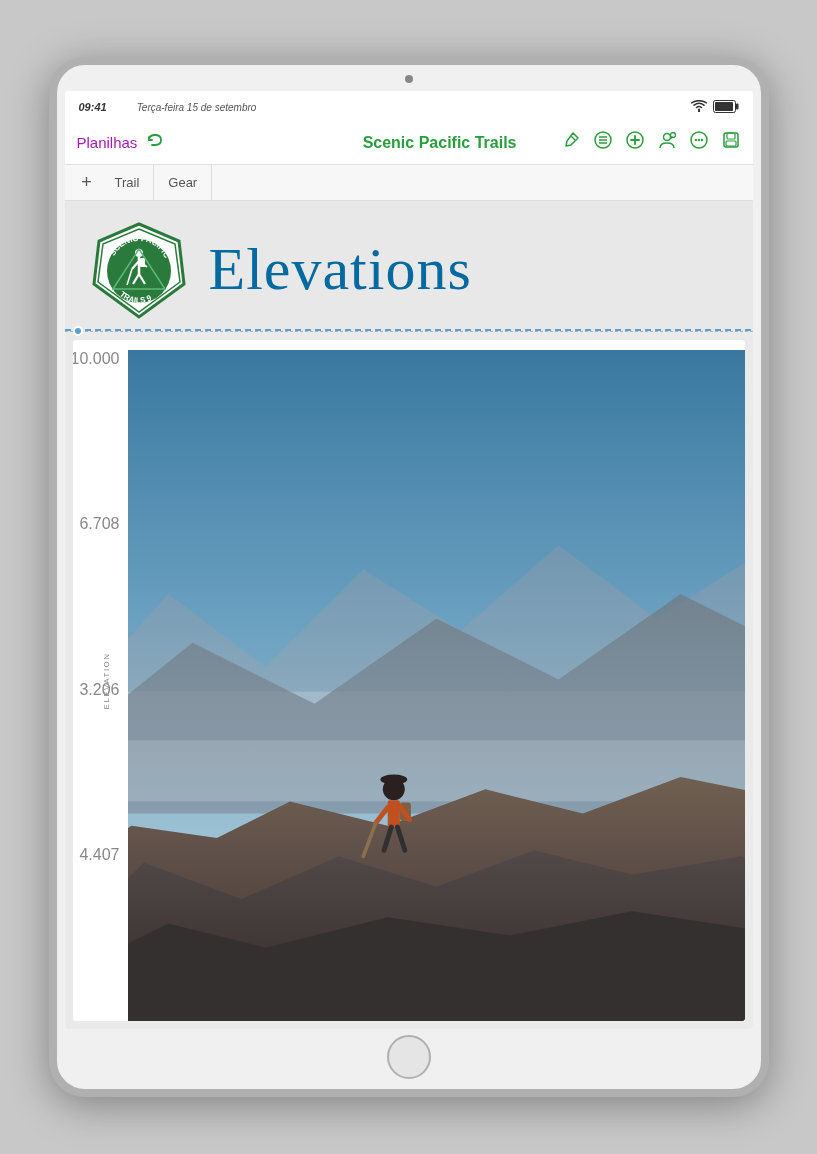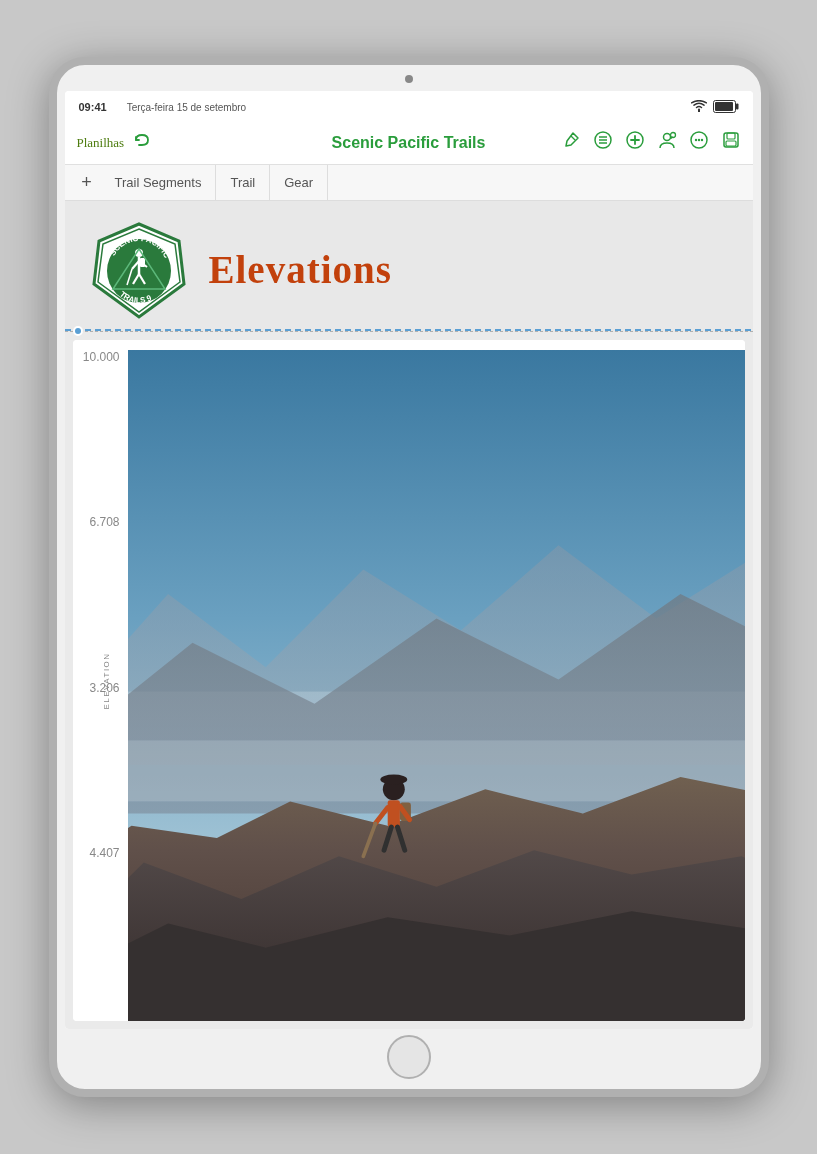--- a/index.html
+++ b/index.html
@@ -107,34 +107,33 @@
     }
 
     .toolbar-left {
       display: flex;
       align-items: center;
       gap: 8px;
       flex: 1;
     }
 
     .back-label {
-      color: #4d7c0f;
-      font-size: 13px;
+      color: #a21caf;
+      font-size: 15px;
       font-weight: 400;
-      font-family: Liberation Serif, serif;
     }
 
     .undo-icon {
       color: #2ecc71;
       font-size: 18px;
     }
 
     .toolbar-center {
       flex: 1;
-      text-align: center;
+      text-align: right;
     }
 
     .doc-title {
       color: #2a9d3c;
       font-size: 16px;
       font-weight: 600;
     }
 
     .toolbar-right {
       display: flex;
@@ -220,23 +219,23 @@
       height: 100px;
       flex-shrink: 0;
     }
 
     .logo-badge svg {
       width: 100%;
       height: 100%;
     }
 
     .sheet-title-text {
-      font-size: 39px;
-      font-weight: 700;
-      color: #c2410c;
+      font-size: 60px;
+      font-weight: 400;
+      color: #0369a1;
       letter-spacing: 1px;
       font-family: 'Georgia', serif;
     }
 
     
     .selection-line {
       position: absolute;
       bottom: 0;
       left: 0;
       right: 0;
@@ -283,21 +282,21 @@
 
     .y-axis-title {
       font-size: 8px;
       color: #888;
       letter-spacing: 1.5px;
       text-transform: uppercase;
       white-space: nowrap;
     }
 
     .y-tick {
-      font-size: 12px;
+      font-size: 16px;
       color: #888;
       text-align: center;
       margin-left: 40px;
     }
 
     .chart-plot {
       flex: 1;
       position: relative;
       background: #fff;
     }
@@ -360,21 +359,21 @@
 </head>
 <body>
 
 <div class="ipad-frame">
   <div class="camera-dot"></div>
   <div class="home-button"></div>
 
   <div class="screen">
 
     <div class="status-bar">
-      <div style="display:flex;align-items:center;gap:14px;">
+      <div style="display:flex;align-items:center;gap:24px;font-style:italic;">
         <span class="status-time">09:41</span>
         <span class="status-date">Terça-feira 15 de setembro</span>
       </div>
       <div class="status-right">
         <span style="font-size:12px;color:#333;">
           <svg width="16" height="12" viewBox="0 0 16 12">
             <path d="M8 9.5 L8 11.5" stroke="#333" stroke-width="2" stroke-linecap="round"></path>
             <path d="M5.5 7.5 Q8 5.5 10.5 7.5" stroke="#333" stroke-width="1.5" fill="none" stroke-linecap="round"></path>
             <path d="M3 5.2 Q8 1.5 13 5.2" stroke="#333" stroke-width="1.5" fill="none" stroke-linecap="round"></path>
             <path d="M0.5 2.8 Q8 -1.5 15.5 2.8" stroke="#333" stroke-width="1.5" fill="none" stroke-linecap="round"></path>
@@ -452,23 +451,20 @@
             <rect x="3" y="3" width="14" height="14" rx="2" stroke="#2a9d3c" stroke-width="1.5" fill="none"></rect>
             <rect x="6" y="3" width="8" height="6" rx="1" stroke="#2a9d3c" stroke-width="1.2" fill="none"></rect>
             <rect x="5" y="11" width="10" height="5" rx="1" stroke="#2a9d3c" stroke-width="1.2" fill="none"></rect>
           </svg>
         </span>
       </div>
     </div>
 
     <div class="tabs-bar">
       <div class="tab-add-btn">+</div>
-      <div class="tab">
-        <span>Trail Segments</span>
-      </div>
       <div class="tab">
         <span>Trail</span>
       </div>
       <div class="tab">
         <span>Gear</span>
       </div>
     </div>
 
     <div class="main-content">
 

